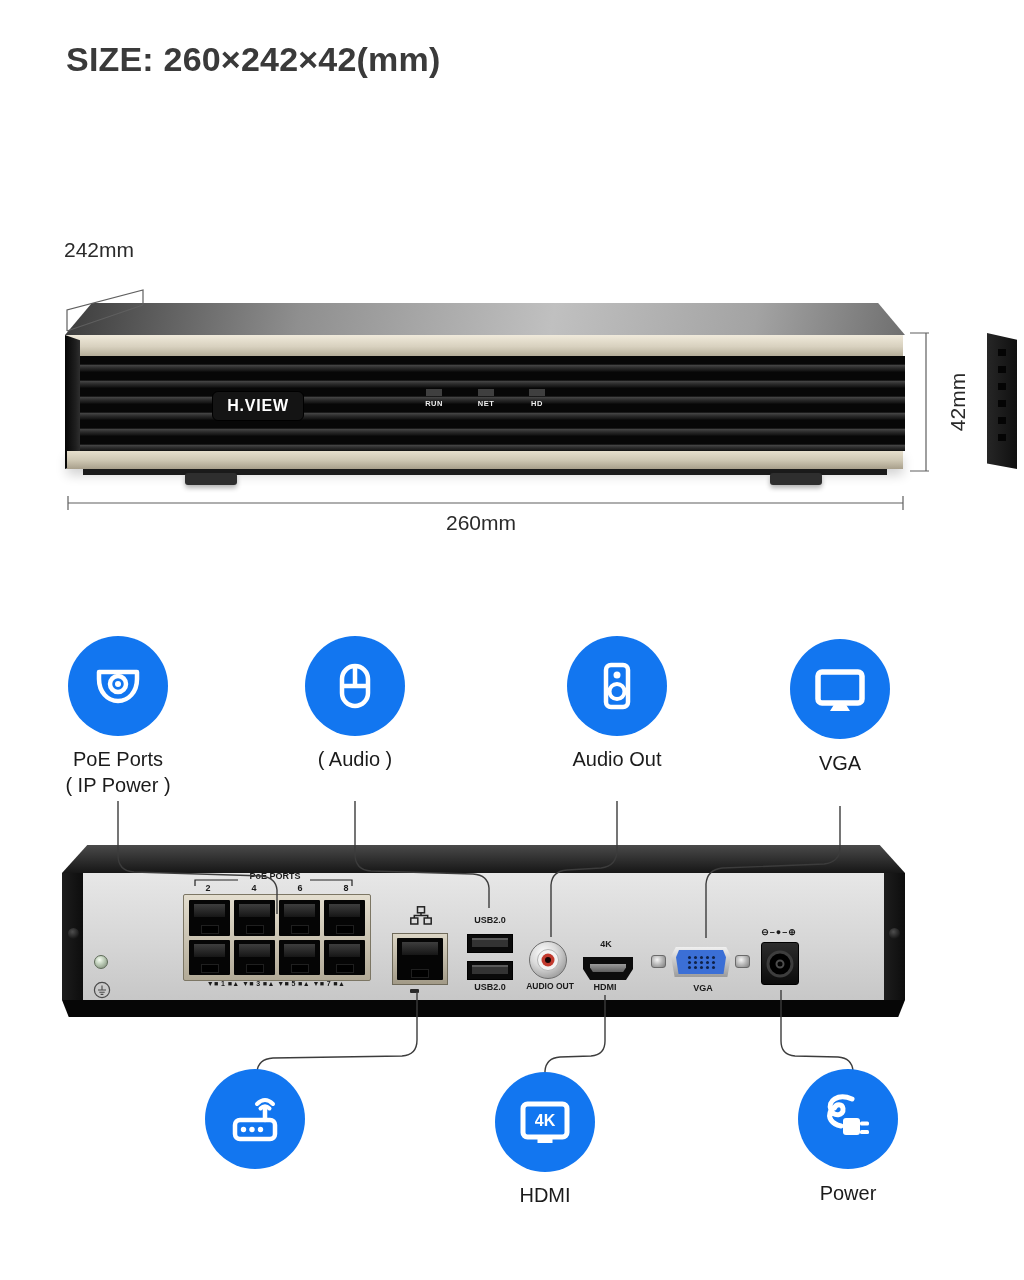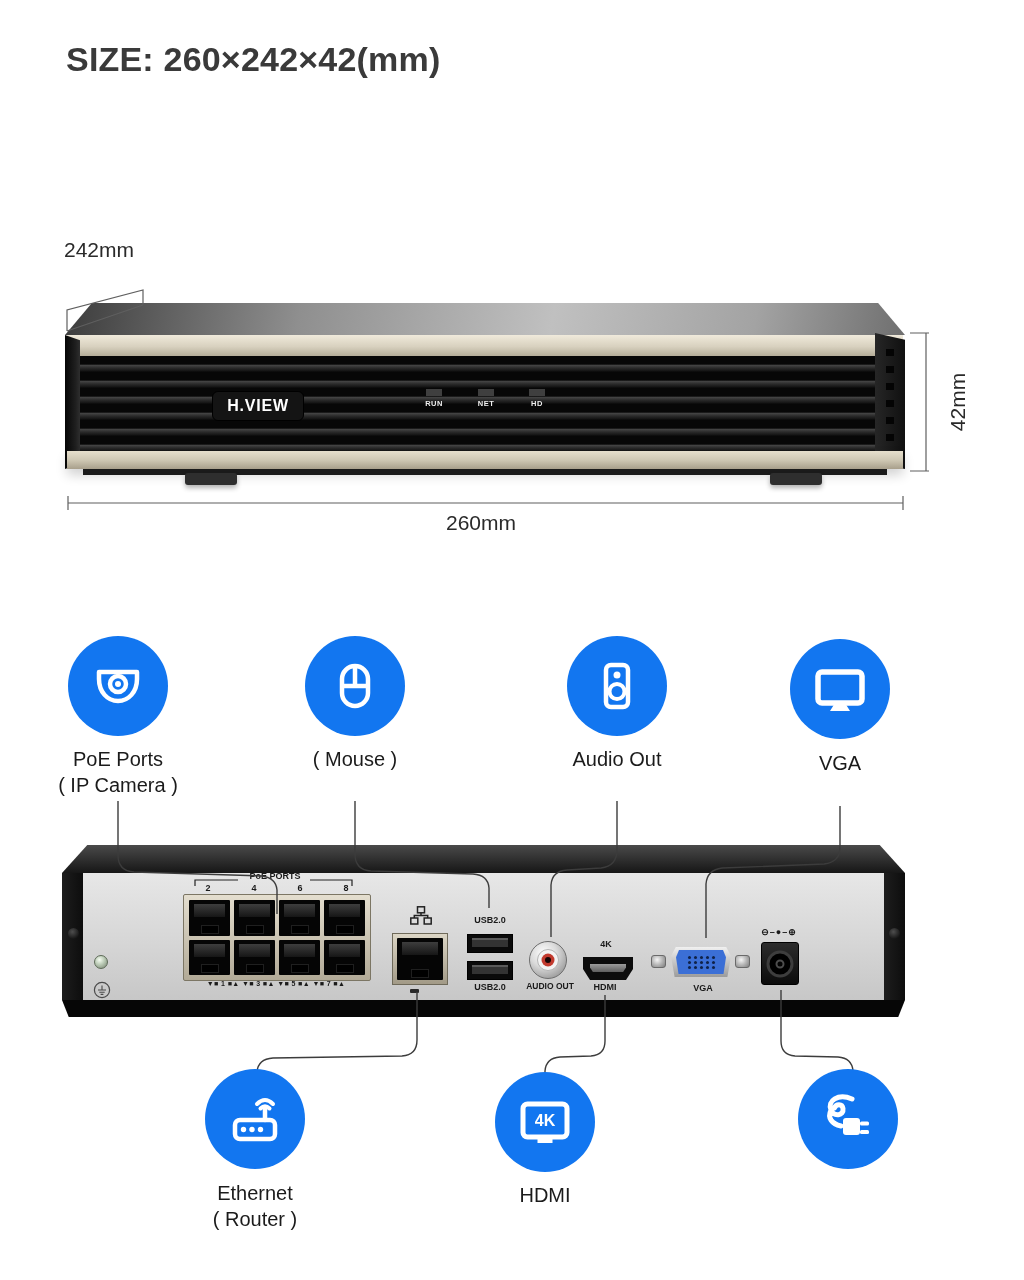--- a/index.html
+++ b/index.html
@@ -10,21 +10,21 @@
   .title{position:absolute;left:66px;top:40px;margin:0;font-size:34px;font-weight:800;
          color:#3a3a3a;letter-spacing:0.2px;}
 
   .dim{position:absolute;color:#2a2a2a;font-size:21px;}
   .dim-depth{left:64px;top:238px;}
   .dim-height{left:922px;top:391px;width:70px;height:22px;text-align:center;
               transform:rotate(-90deg);}
   .dim-width{left:411px;top:511px;width:140px;text-align:center;}
 
   
-  .front{position:absolute;left:65px;top:303px;width:840px;height:184px;z-index:1;}
+  .front{position:absolute;left:65px;top:303px;width:952px;height:184px;z-index:1;}
   .front > div{position:absolute;}
   .f-top{left:0;top:0;width:840px;height:32px;
          background:linear-gradient(100deg,#3c3c3c 0%,#8f8f8f 28%,#c0c0c0 58%,#a3a3a3 82%,#6f6f6f 100%);
          clip-path:polygon(3.2% 0,96.8% 0,100% 100%,0 100%);}
   .f-tan{left:2px;top:32px;width:836px;height:21px;
          background:linear-gradient(180deg,#f0eadb 0%,#d8d1bf 55%,#b5ad99 100%);}
   .f-body{left:0;top:53px;width:840px;height:95px;background:#0b0b0b;
           background:repeating-linear-gradient(180deg,#070707 0px,#070707 8px,#424242 9.5px,#2a2a2a 12px,#141414 15px,#070707 16px);}
   .f-left{left:0;top:32px;width:15px;height:134px;
           background:linear-gradient(90deg,#050505,#1f1f1f 70%,#2e2e2e);
@@ -294,24 +294,24 @@
   </div>
   <div class="co" style="left: 790px; top: 639px; background: rgb(18, 118, 240);">
     <svg width="56" height="56" viewBox="0 0 56 56">
       <rect x="6" y="11" width="44" height="31" rx="4" fill="none" stroke="#fff" stroke-width="5.5"></rect>
       <path d="M23,42 H33 L38,50 H18 Z" fill="#fff"></path>
     </svg>
   </div>
 
   <div class="co-label" style="left:8px;top:746px">
     <div>PoE Ports</div>
-    <div>( IP Camera )</div>
+    <div>( IP Power )</div>
   </div>
   <div class="co-label" style="left:245px;top:746px">
-    <div>( Mouse )</div>
+    <div>( Audio )</div>
   </div>
   <div class="co-label" style="left:507px;top:746px">
     <div>Audio Out</div>
   </div>
   <div class="co-label" style="left:730px;top:750px">
     <div>VGA</div>
   </div>
 
   <div class="co" style="left: 205px; top: 1069px; background: rgb(18, 118, 240);">
     <svg width="56" height="56" viewBox="0 0 56 56">
@@ -333,23 +333,20 @@
   </div>
   <div class="co" style="left: 798px; top: 1069px; background: rgb(18, 118, 240);">
     <svg width="56" height="56" viewBox="0 0 56 56">
       <path d="M32,8 C18,2 7,10 11,19 C14,26 24,25 23,17.5 C22.3,12.5 16,12.5 14.5,17 M11,19 C7,27 12,33 21,35" fill="none" stroke="#fff" stroke-width="5" stroke-linecap="round"></path>
       <rect x="23" y="27" width="17" height="17" rx="3" fill="#fff"></rect>
       <rect x="40" y="30.5" width="9" height="4" rx="1.5" fill="#fff"></rect>
       <rect x="40" y="39" width="9" height="4" rx="1.5" fill="#fff"></rect>
     </svg>
   </div>
 
-  <div class="co-label" style="left:145px;top:1180px">
-    <div>Ethernet</div>
-    <div>( Router )</div>
-  </div>
   <div class="co-label" style="left:435px;top:1182px">
     <div>HDMI</div>
   </div>
   <div class="co-label" style="left:738px;top:1180px">
+    <div>Power</div>
   </div>
 
 </div>
 
 </body></html>

